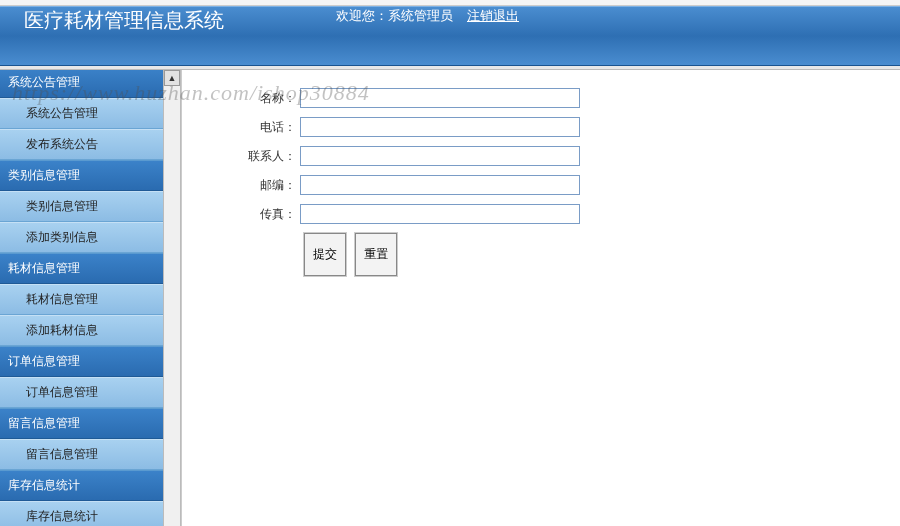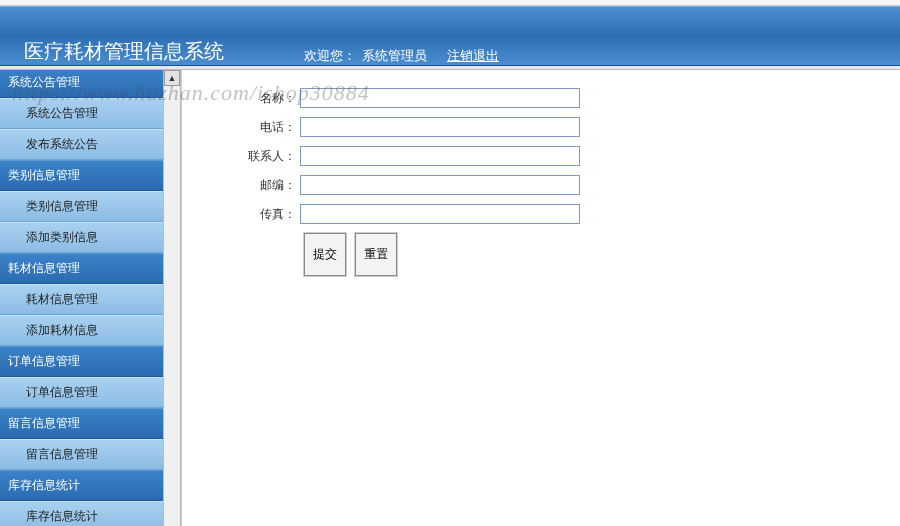--- a/index.html
+++ b/index.html
@@ -16,34 +16,34 @@
     background: #f5f5f5;
     border-bottom: 1px solid #ccc;
   }
   .header {
     height: 60px;
     background: linear-gradient(to bottom, #4a8dd0 0%, #2e6fb3 50%, #4a8dd0 100%);
     border-top: 1px solid #7db1e4;
     border-bottom: 1px solid #1a5490;
     color: #fff;
     display: flex;
-    align-items: flex-end;
+    align-items: flex-start;
     padding-left: 24px;
   }
   .header .title {
     font-size: 20px;
     font-weight: normal;
     flex-shrink: 0;
   }
   .header .right {
-    margin-left: 80px;
+    margin-left: 112px;
     font-size: 13px;
     display: flex;
     align-items: center;
-    gap: 6px;
+    gap: 0;
   }
   .header .right .logout {
     text-decoration: underline;
     cursor: pointer;
     margin-left: 14px;
   }
   .divider-row {
     height: 4px;
     background: #e8e8e8;
     border-bottom: 1px solid #bbb;

